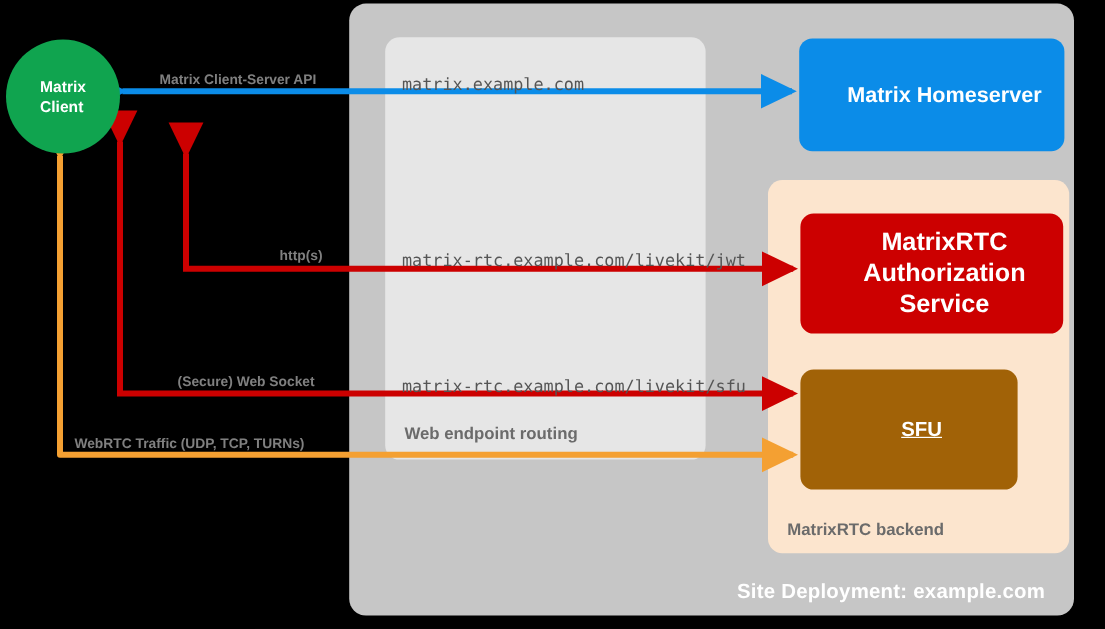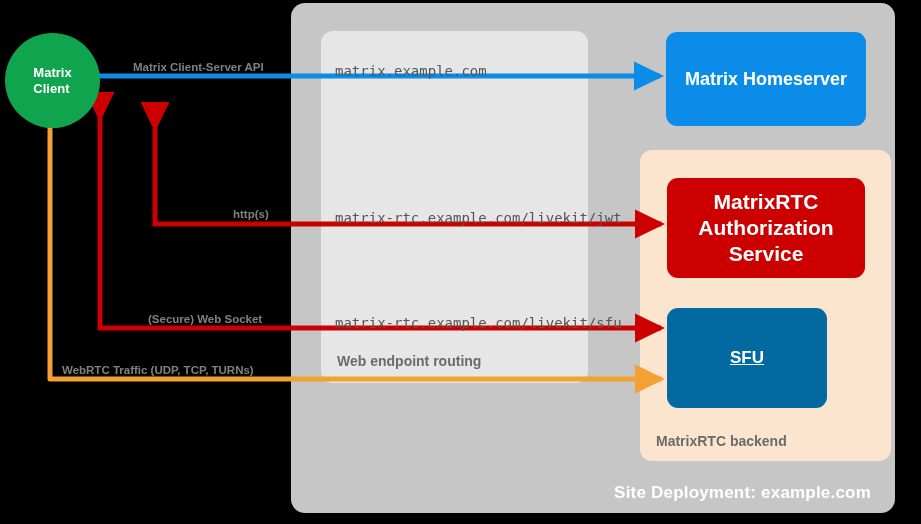--- a/index.html
+++ b/index.html
@@ -88,20 +88,21 @@
   .node-box {
     position: absolute;
     border-radius: 11px;
     display: flex;
     align-items: center;
     justify-content: center;
     text-align: center;
     color: #ffffff;
     font-weight: bold;
     line-height: 1.25;
+    padding-left: 21px;
   }
   .box-homeserver {
     left: 666px;
     top: 32px;
     width: 200px;
     height: 94px;
     background: #0b8ce8;
     font-size: 18px;
   }
   .box-auth {
@@ -110,21 +111,21 @@
     width: 198px;
     height: 100px;
     background: #cc0000;
     font-size: 21px;
   }
   .box-sfu {
     left: 667px;
     top: 308px;
     width: 160px;
     height: 100px;
-    background: #0369a1;
+    background: #a16207;
     font-size: 17px;
     text-decoration: underline;
   }
 
   
   .client-circle {
     position: absolute;
     left: 5px;
     top: 33px;
     width: 95px;

